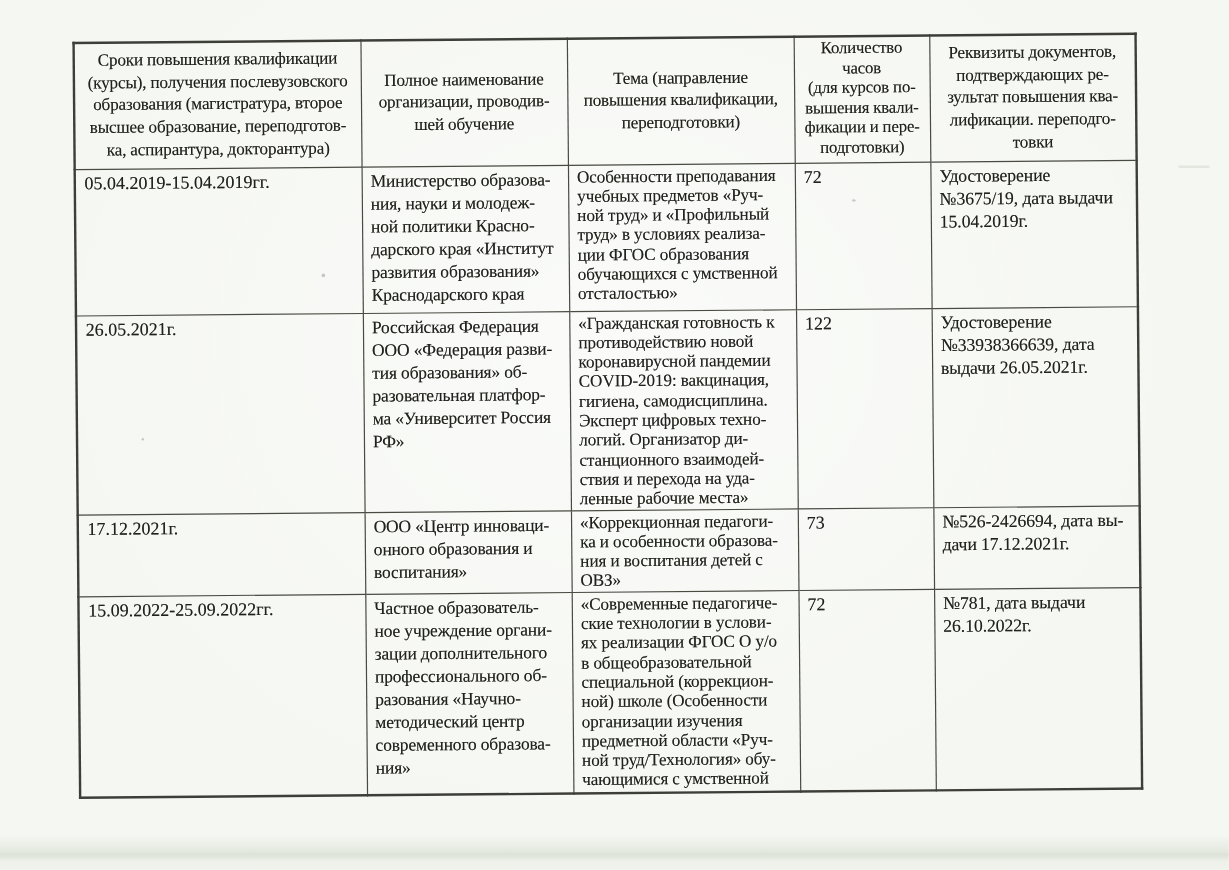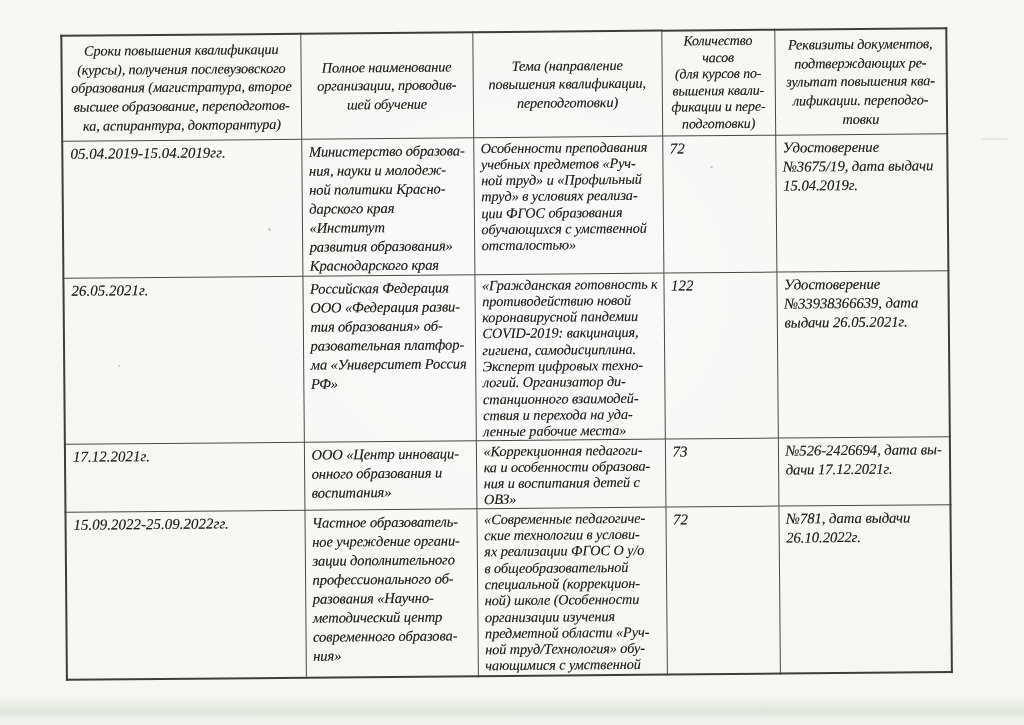--- a/index.html
+++ b/index.html
@@ -7,21 +7,21 @@
     width: 1024px; height: 725px;
     position: relative;
     overflow: hidden;
     background:
       radial-gradient(ellipse at 50% 40%, rgba(255,255,255,0.55) 0%, rgba(255,255,255,0) 70%),
       #f5f7f2;
     font-family: "Liberation Serif", "DejaVu Serif", serif;
     color: #21211d;
   }
 
-  .scan-page { position: absolute; inset: 0; font-style: italic; }
+  .scan-page { position: absolute; inset: 0; }
 
   
   .bottom-band {
     position: absolute; left: 0; right: 0; top: 696px; height: 29px;
     background: linear-gradient(180deg,
       rgba(213,220,208,0) 0%,
       rgba(205,214,200,0.45) 48%,
       rgba(203,212,198,0.6) 55%,
       rgba(224,230,218,0.35) 75%,
       rgba(230,234,224,0.25) 100%);

